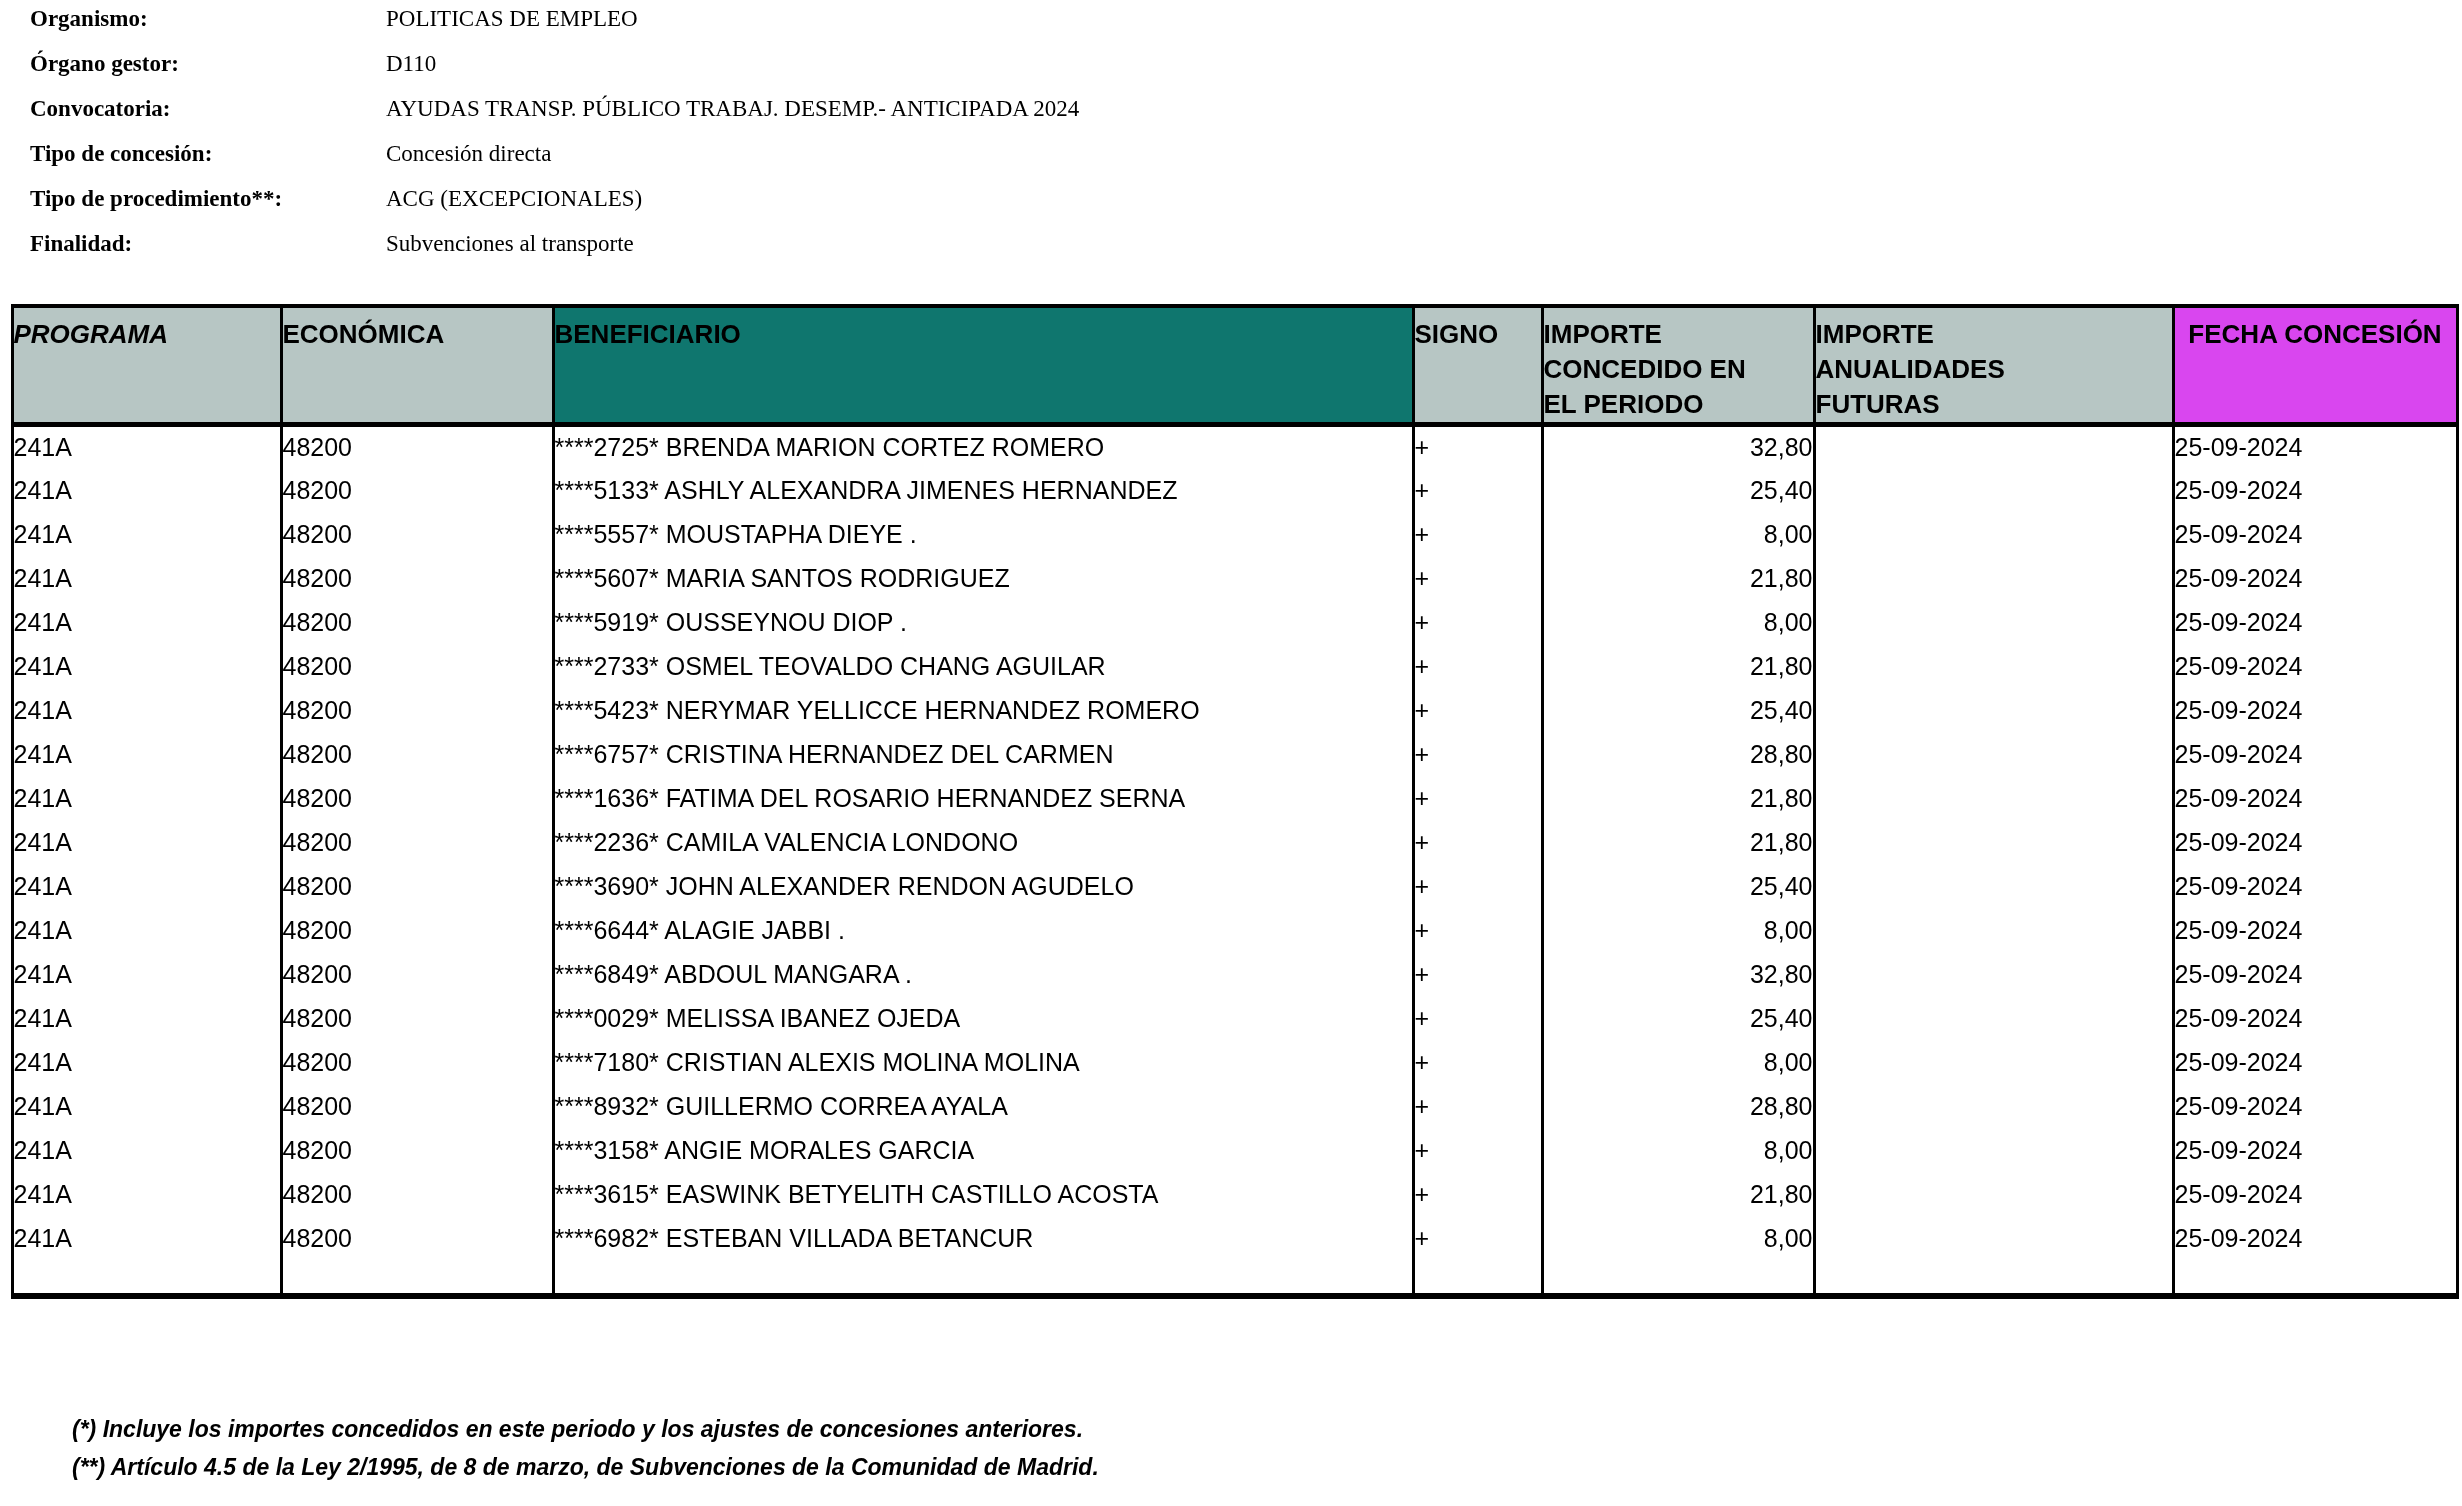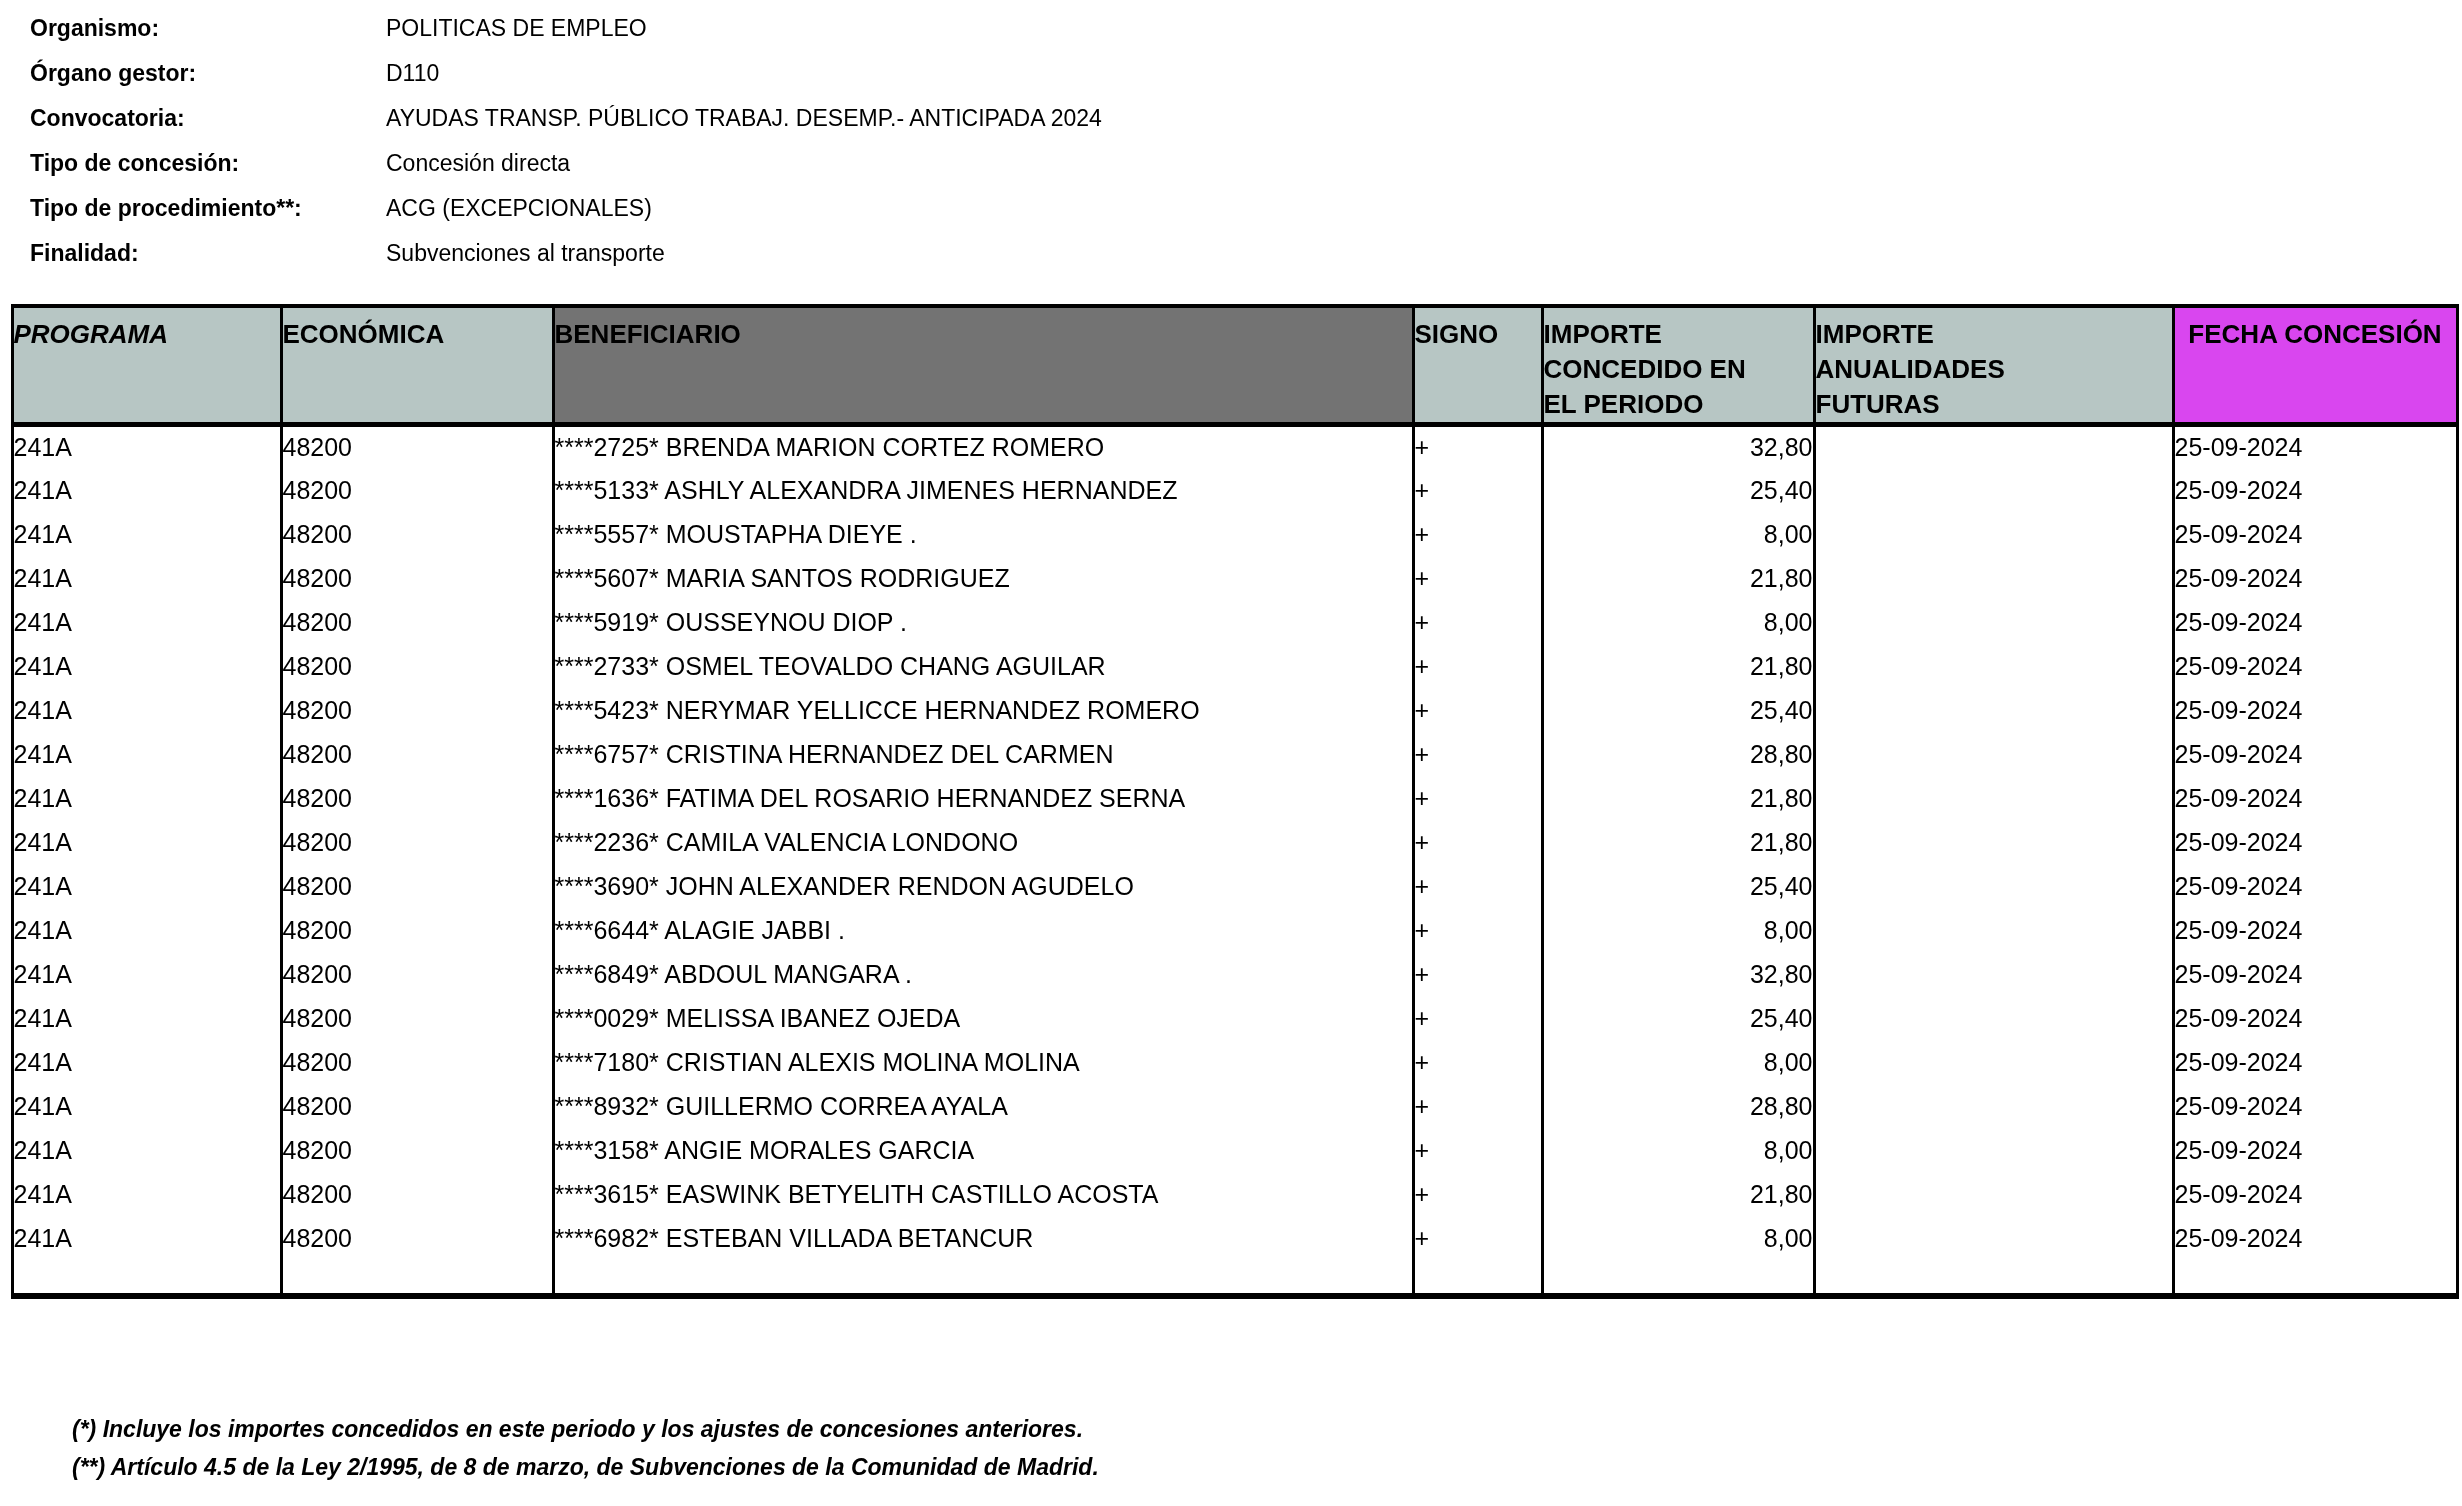--- a/index.html
+++ b/index.html
@@ -18,21 +18,22 @@
 
   
   .meta {
     position: absolute;
     left: 30px;
     top: 6px;
   }
   .meta-row {
     display: flex;
     height: 45px;
-    align-items: center;
+    align-items: flex-start;
+    font-family: Liberation Serif, serif;
   }
   .meta-label {
     width: 356px;
     flex: 0 0 356px;
     font-weight: bold;
     font-size: 23px;
     white-space: nowrap;
   }
   .meta-value {
     font-size: 23px;
@@ -142,21 +143,21 @@
         <col style="width:860px">
         <col style="width:129px">
         <col style="width:272px">
         <col style="width:359px">
         <col style="width:284px">
       </colgroup>
       <thead>
         <tr>
           <th class="pl-prog" style="background: rgb(183, 198, 196); font-style: italic;">PROGRAMA</th>
           <th class="pl-econ" style="background: rgb(183, 198, 196);">ECONÓMICA</th>
-          <th class="pl-benef" style="background: #737373;">BENEFICIARIO</th>
+          <th class="pl-benef" style="background: #0f766e;">BENEFICIARIO</th>
           <th class="pl-signo" style="background: rgb(183, 198, 196);">SIGNO</th>
           <th class="pl-fecha" style="background: rgb(183, 198, 196);">IMPORTE
 CONCEDIDO EN
 EL PERIODO</th>
           <th class="pl-fecha" style="background: rgb(183, 198, 196);">IMPORTE
 ANUALIDADES
 FUTURAS</th>
           <th class="pl-fecha" style="background: #d946ef; text-align: center;">FECHA CONCESIÓN</th>
         </tr>
       </thead>

